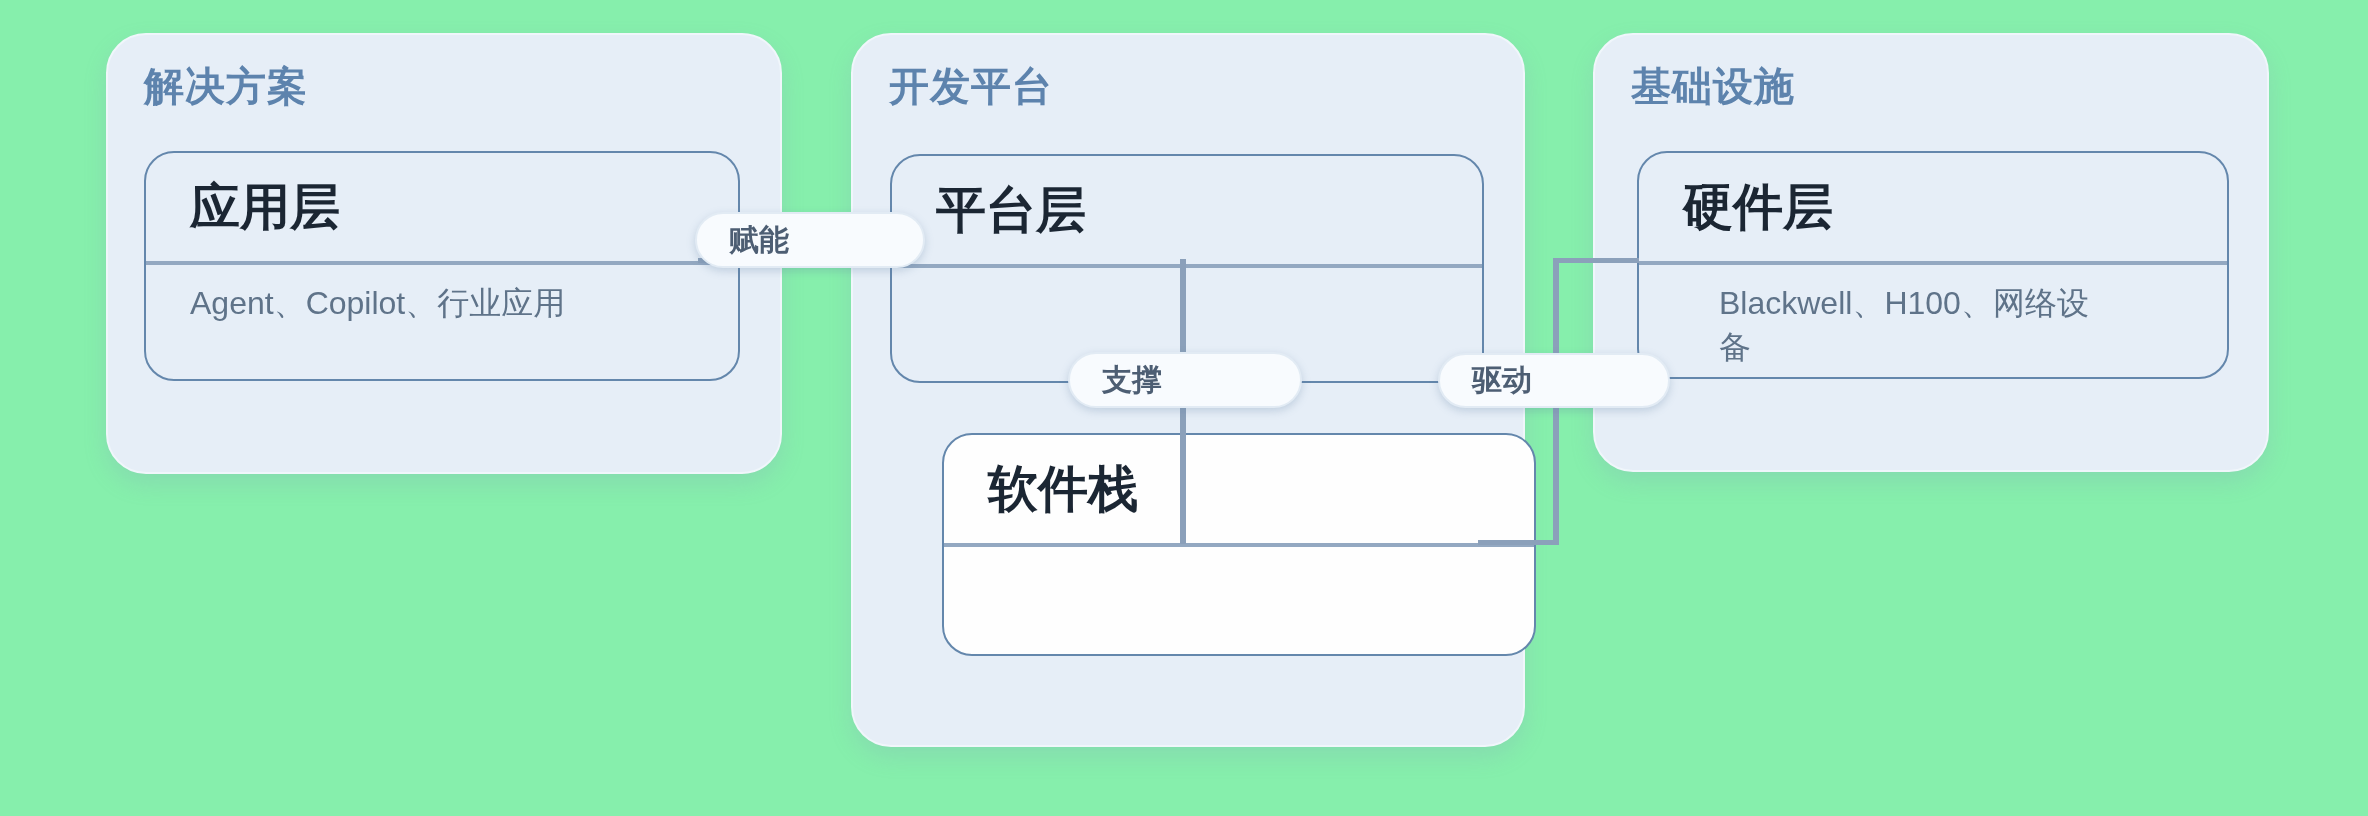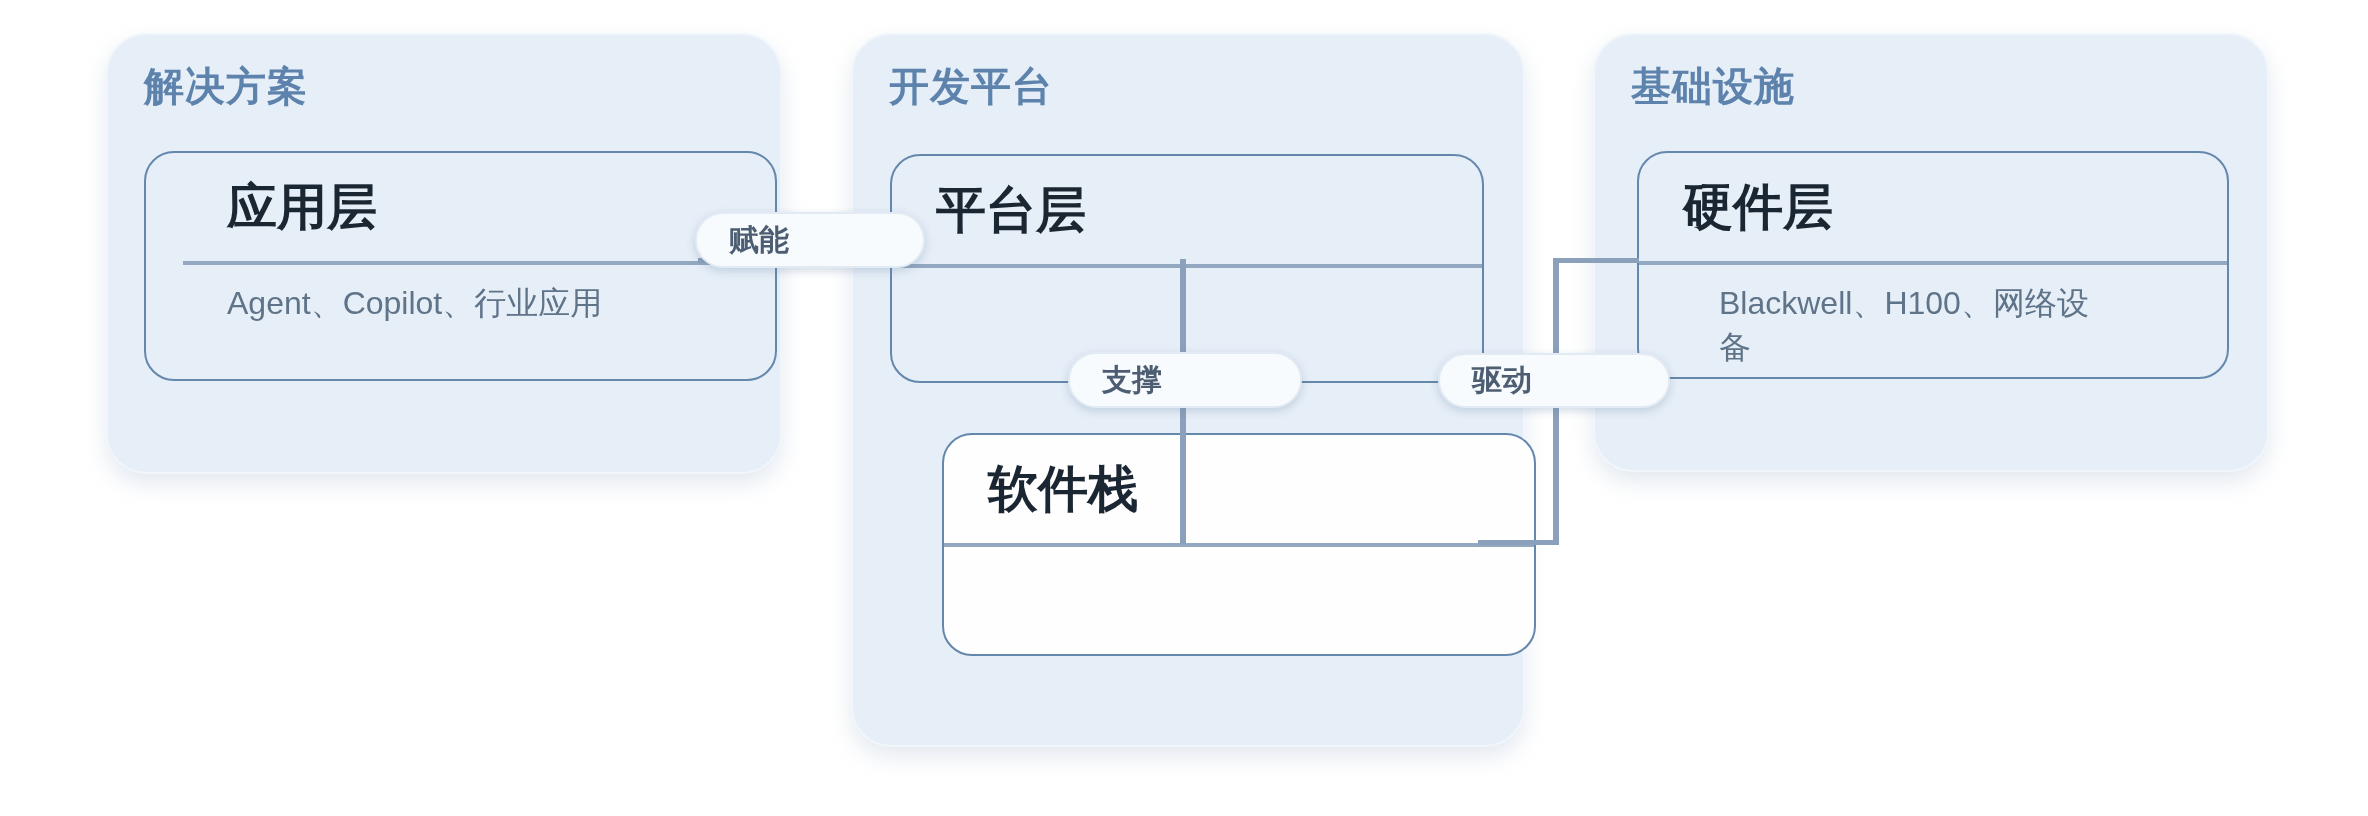--- a/index.html
+++ b/index.html
@@ -8,21 +8,21 @@
     background: #000000;
     width: 2368px;
     height: 816px;
     overflow: hidden;
     font-family: "Liberation Sans", "DejaVu Sans", sans-serif;
   }
   .stage {
     position: relative;
     width: 2368px;
     height: 816px;
-    background: #ffffff;
+    background: #86efac;
   }
   
   .group {
     position: absolute;
     background: #e6eef7;
     border: 2px solid #f0f6fb;
     border-radius: 40px;
     box-shadow: 0 10px 22px rgba(130, 155, 185, 0.22);
     z-index: 1;
   }
@@ -94,21 +94,21 @@
     font-size: 30px;
     font-weight: bold;
     color: #4d5e73;
     white-space: nowrap;
   }
   
   #group-solutions      { left: 106px;  top: 33px; width: 672px; height: 437px; }
   #group-platform       { left: 851px;  top: 33px; width: 670px; height: 710px; }
   #group-infrastructure { left: 1593px; top: 33px; width: 672px; height: 435px; }
 
-  #card-application { left: 144px;  top: 151px; width: 592px; height: 226px; padding-left: 37px; }
+  #card-application { left: 144px;  top: 151px; width: 592px; height: 226px; }
   #card-platform    { left: 890px;  top: 154px; width: 590px; height: 225px; }
   #card-software    { left: 942px;  top: 433px; width: 590px; height: 219px; }
   #card-hardware    { left: 1637px; top: 151px; width: 588px; height: 224px; }
 
   #edge-empower        { left: 698px;  top: 258px; width: 194px; height: 5px; }
   #edge-support        { left: 1180px; top: 259px; width: 6px;   height: 285px; }
   #edge-drive-top      { left: 1553px; top: 258px; width: 86px;  height: 5px; }
   #edge-drive-vertical { left: 1553px; top: 258px; width: 6px;   height: 287px; }
   #edge-drive-bottom   { left: 1478px; top: 540px; width: 80px;  height: 5px; }
 

